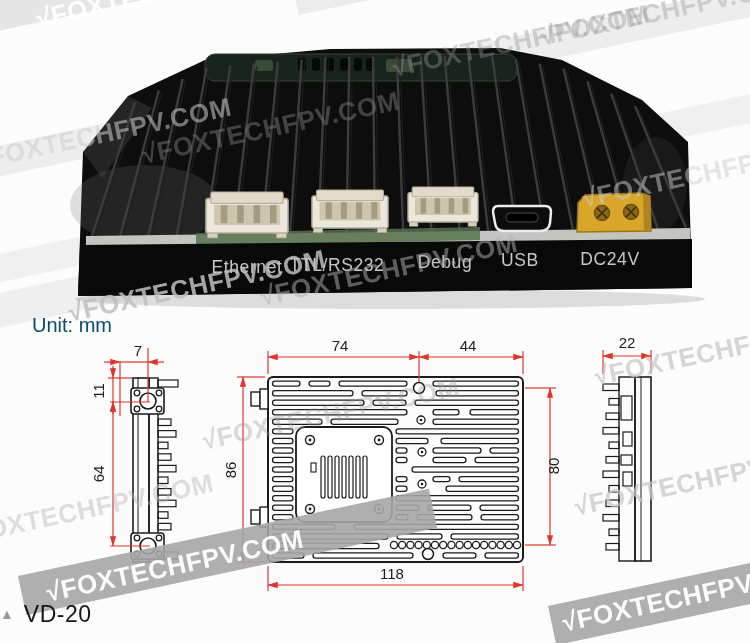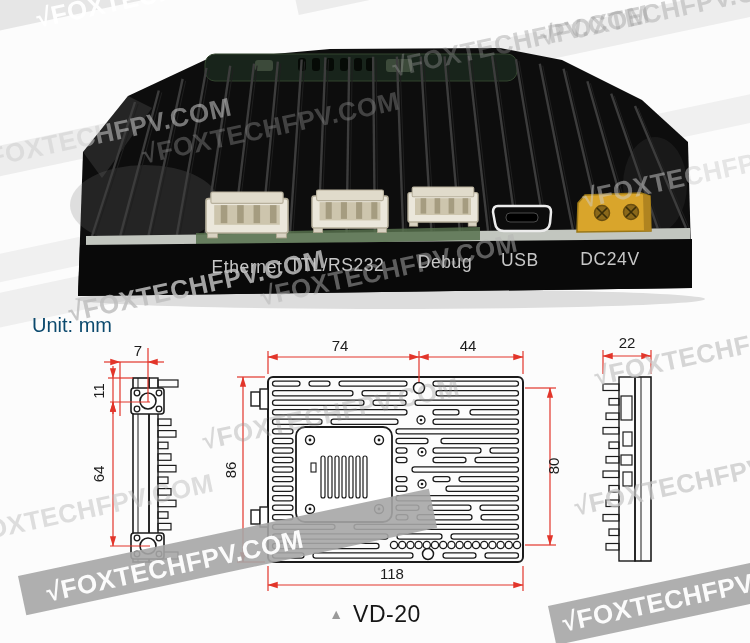--- a/index.html
+++ b/index.html
@@ -7,21 +7,21 @@
         font-family:"Liberation Sans",sans-serif;}
   
   .band{position:absolute;transform:rotate(-12deg);transform-origin:0 0;z-index:1;}
   .band-dark{position:absolute;transform:rotate(-12deg);transform-origin:0 0;z-index:3;}
   
   .wm{position:absolute;transform:rotate(-12deg);transform-origin:0 0;z-index:6;
       font-weight:700;font-size:26px;line-height:1;letter-spacing:.5px;white-space:nowrap;
       pointer-events:none;}
   .artwork{position:absolute;left:0;top:0;z-index:2;}
   .unit-label{position:absolute;left:32px;top:314px;z-index:7;font-size:20px;color:#0c4a6e;}
-  .caption{position:absolute;left:0;right:0;top:601px;z-index:7;text-align:center;}
+  .caption{position:absolute;left:0;right:0;top:601px;z-index:7;}
   .caption .tri{font-size:14px;color:#9a9a9a;vertical-align:3px;}
   .caption .model{font-size:23px;color:#161616;margin-left:10px;letter-spacing:.5px;}
   .dim{font-size:15px;fill:#1c1c1c;}
   .plabel{font-size:17.5px;fill:#c7c7c7;letter-spacing:.6px;}
 </style>
 </head>
 <body>
 
 <div class="page">
 

